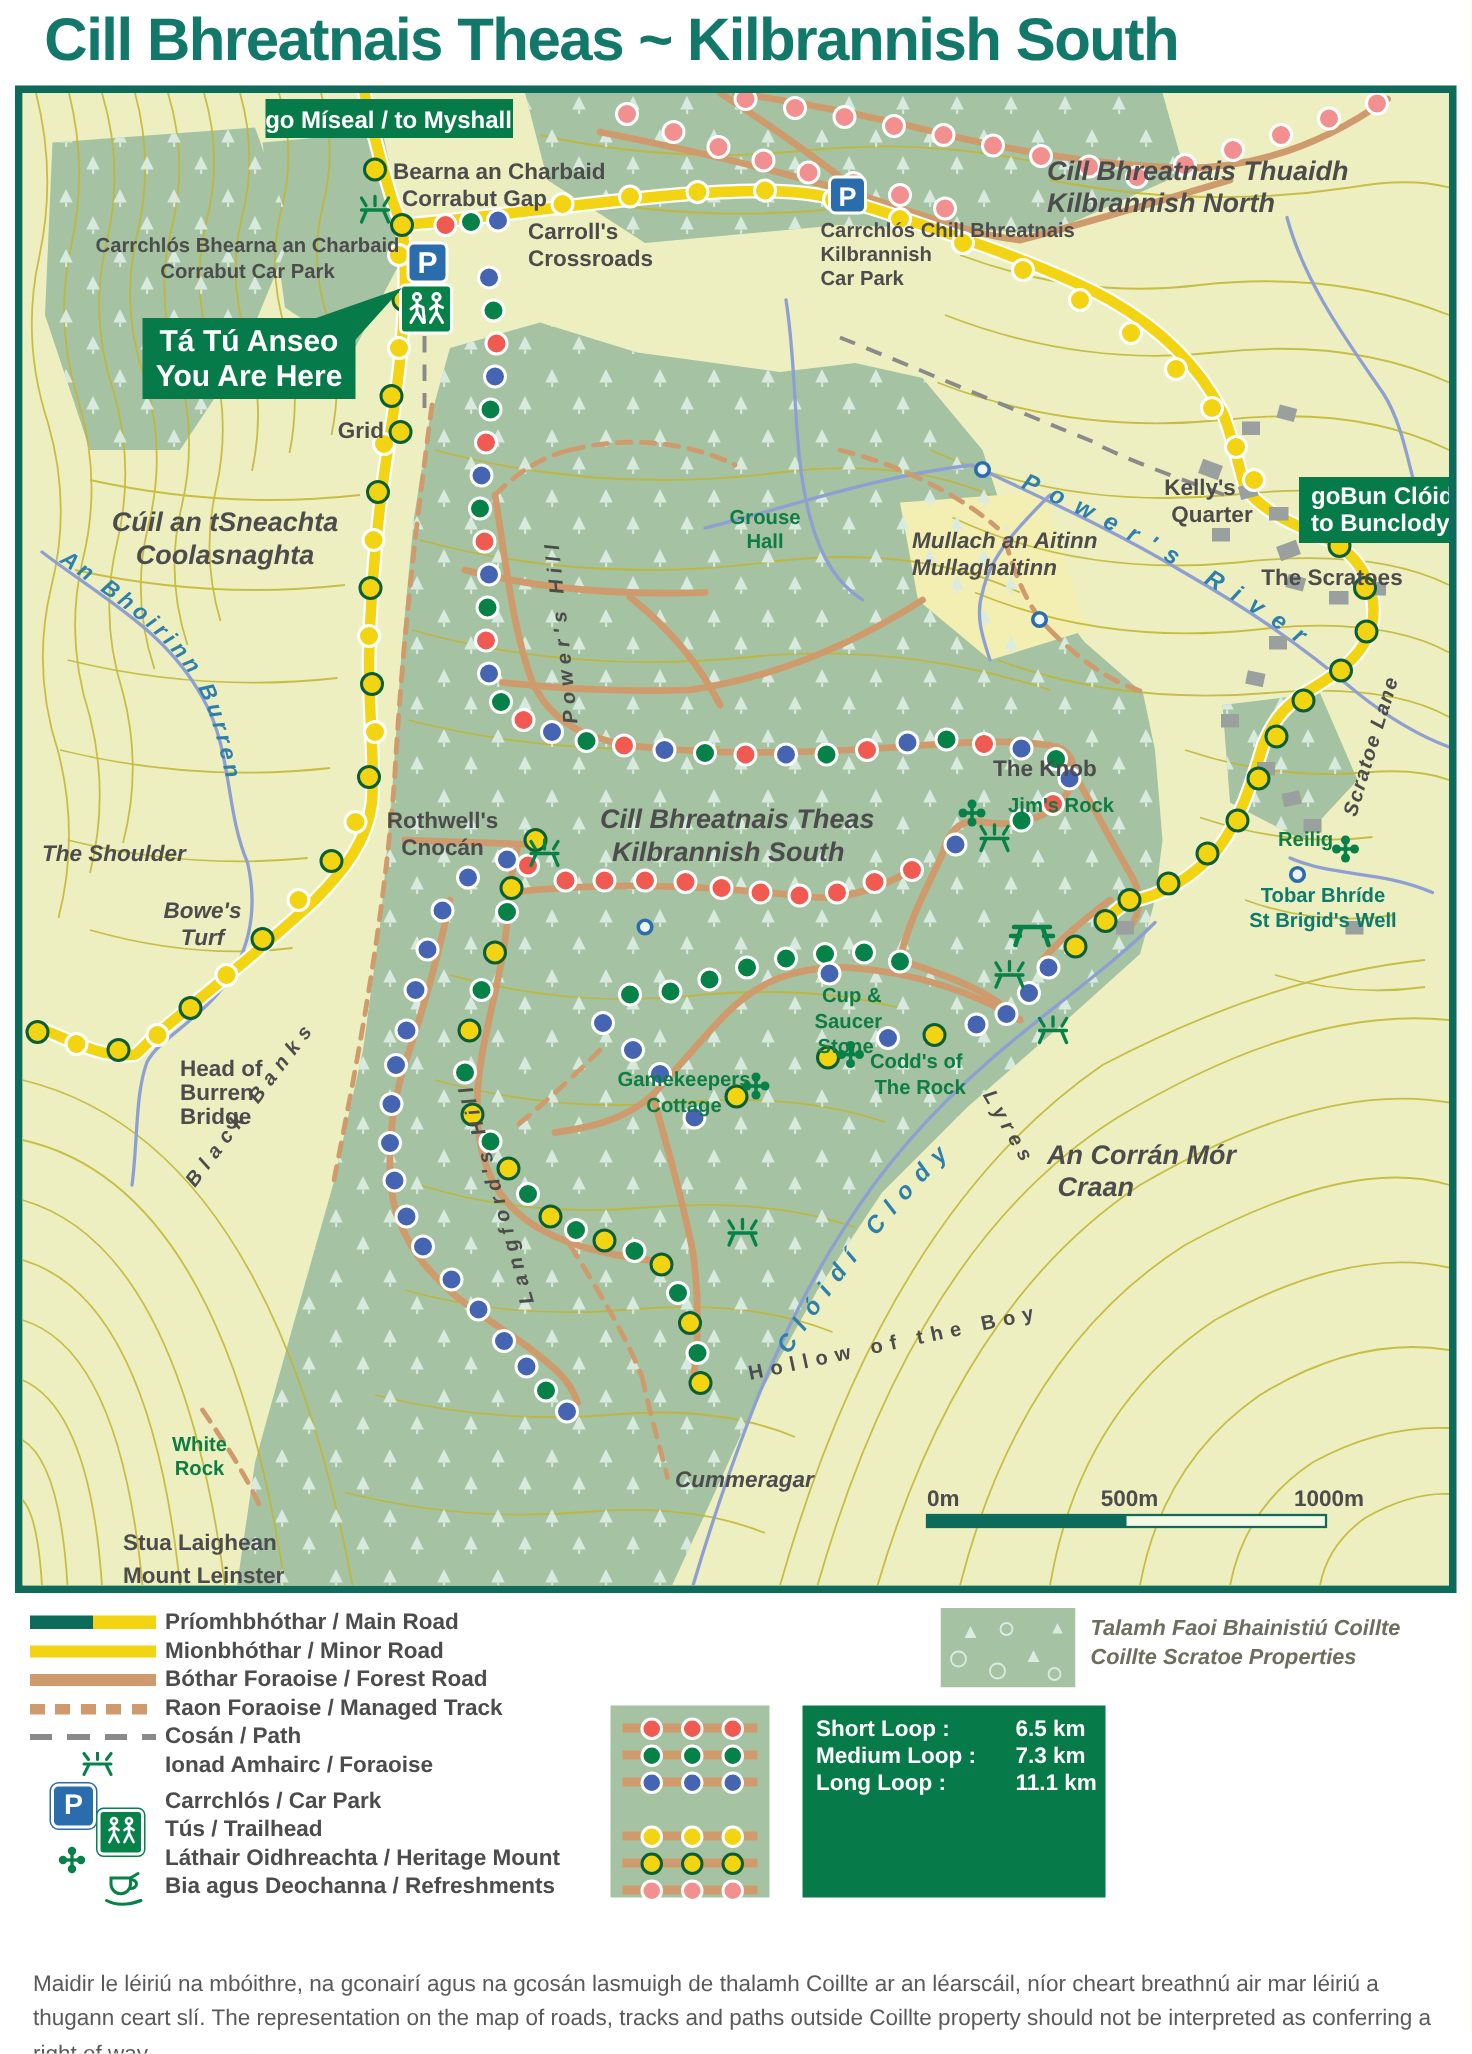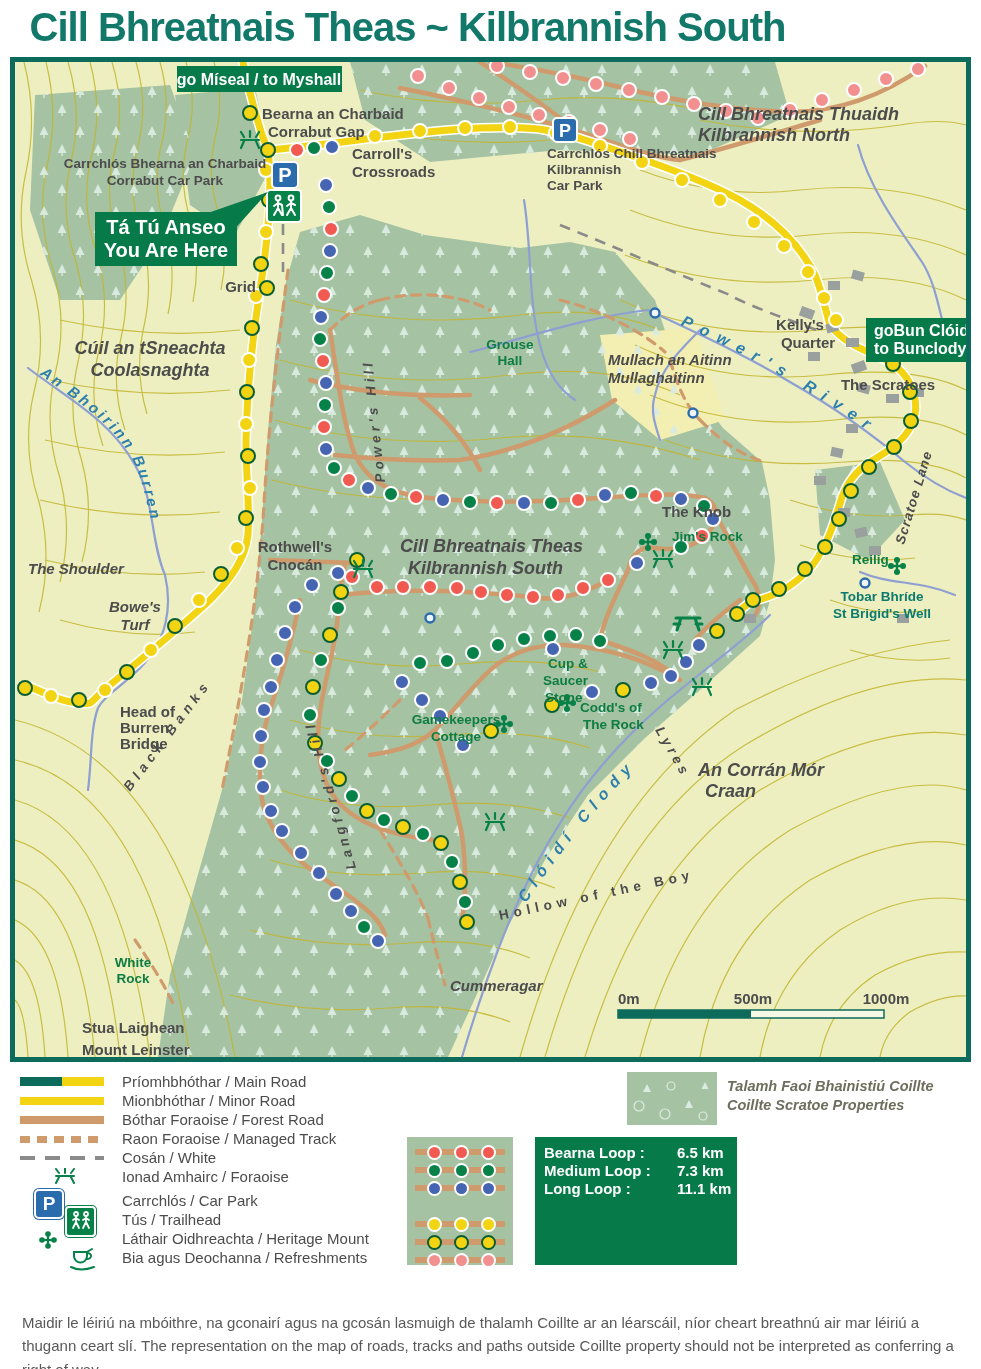--- a/index.html
+++ b/index.html
@@ -36,21 +36,21 @@
   .water{fill:#2d7fae;font-style:italic;font-weight:600;}
   .signbox{fill:#077a4a;}
   .signtxt{fill:#fff;font:bold 16px "Liberation Sans",sans-serif;}
   .signtxt-big{fill:#fff;font:bold 20px "Liberation Sans",sans-serif;}
   .scaletxt{fill:#4c4c4c;font:600 15px "Liberation Sans",sans-serif;}
   .icon-green{stroke:#068148;stroke-width:2.2;fill:none;stroke-linecap:round;}
   .her{fill:#068148;}
 
   
   .leg-row{position:absolute;height:18px;}
-  .leg-label{position:absolute;left:122px;color:#4c4c4c;font-size:15px;font-weight:400;white-space:nowrap;}
+  .leg-label{position:absolute;left:110px;color:#4c4c4c;font-size:15px;font-weight:700;white-space:nowrap;}
   .sw{position:absolute;left:20px;width:84px;}
   .sw-main{top:4px;height:9px;background:linear-gradient(to right,#0c6b5a 0 50%,#f2d413 50% 100%);}
   .sw-minor{top:5px;height:8px;background:#f2d413;}
   .sw-froad{top:5px;height:8px;background:#cf9b6c;}
   .sw-ftrack{top:6px;height:7px;background:repeating-linear-gradient(to right,#cf9b6c 0 10px,transparent 10px 17px);}
   .sw-path{top:7px;height:4px;background:repeating-linear-gradient(to right,#8a8a8a 0 15px,transparent 15px 25px);}
   .picon{position:absolute;width:26px;height:26px;background:#2b6cad;border:2px solid #fff;border-radius:5px;
      color:#fff;font-weight:bold;font-size:19px;text-align:center;line-height:25px;box-shadow:0 0 0 1px #2b6cad;}
   .ticon{position:absolute;width:27px;height:27px;background:#068148;border:2px solid #fff;border-radius:4px;box-shadow:0 0 0 1px #068148;}
   .managed-sw{position:absolute;left:627px;top:1072px;width:90px;height:53px;}
@@ -618,21 +618,21 @@
   <div class="leg-row" style="left:0;top:1111px;">
     <span class="sw sw-froad"></span>
     <span class="leg-label">Bóthar Foraoise / Forest Road</span>
   </div>
   <div class="leg-row" style="left:0;top:1130px;">
     <span class="sw sw-ftrack"></span>
     <span class="leg-label">Raon Foraoise / Managed Track</span>
   </div>
   <div class="leg-row" style="left:0;top:1149px;">
     <span class="sw sw-path"></span>
-    <span class="leg-label">Cosán / White</span>
+    <span class="leg-label">Cosán / Path</span>
   </div>
   <div class="leg-row" style="left:0;top:1168px;">
     <svg width="30" height="18" style="position:absolute;left:50px;top:0;">
       <g transform="translate(15,8)" stroke="#068148" stroke-width="2" fill="none" stroke-linecap="round">
         <path d="M-9,0 H9 M-6,1 L-9,7 M6,1 L9,7 M-6,-3 L-9,-7 M0,-3 V-8 M6,-3 L9,-7"></path>
       </g>
     </svg>
     <span class="leg-label">Ionad Amhairc / Foraoise</span>
   </div>
   <div class="leg-row" style="left:0;top:1192px;">
@@ -731,21 +731,21 @@
   <div class="dotrow" style="top:116px;">
       <span class="stub"></span>
       <span class="ld ld1 cP"></span>
       <span class="ld ld2 cP"></span>
       <span class="ld ld3 cP"></span>
     </div>
 </div>
 
 <div class="loopbox">
   <div class="loopline">
-    <span class="nm">Bearna Loop :</span>
+    <span class="nm">Short Loop :</span>
     <span>6.5 km</span>
   </div>
   <div class="loopline">
     <span class="nm">Medium Loop :</span>
     <span>7.3 km</span>
   </div>
   <div class="loopline">
     <span class="nm">Long Loop :</span>
     <span>11.1 km</span>
   </div>

